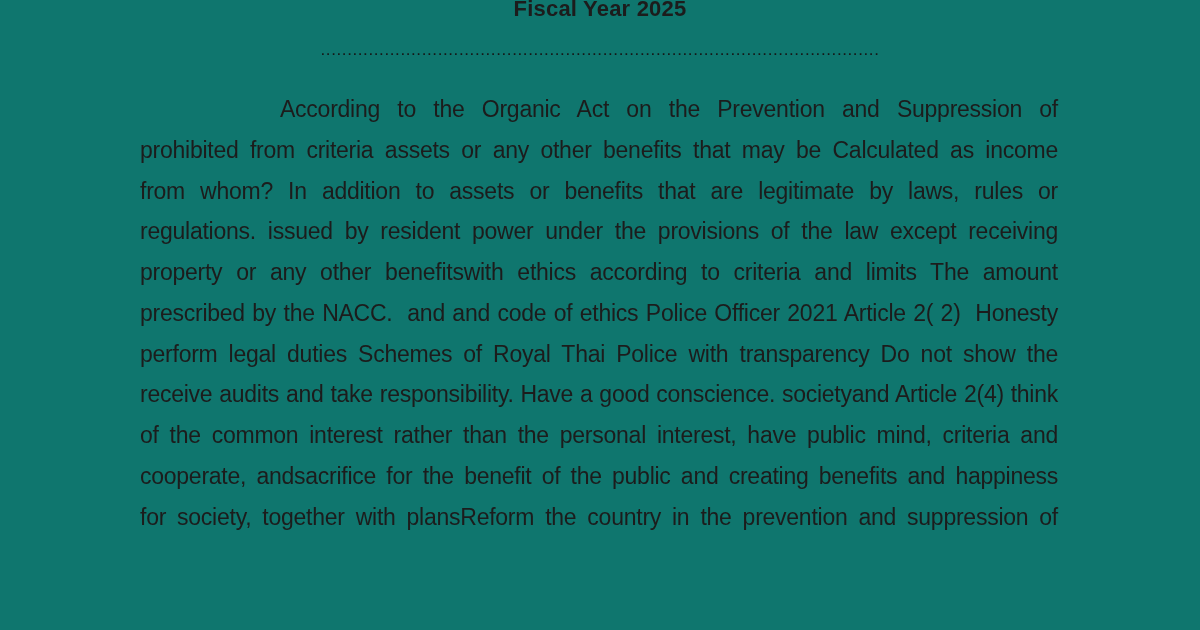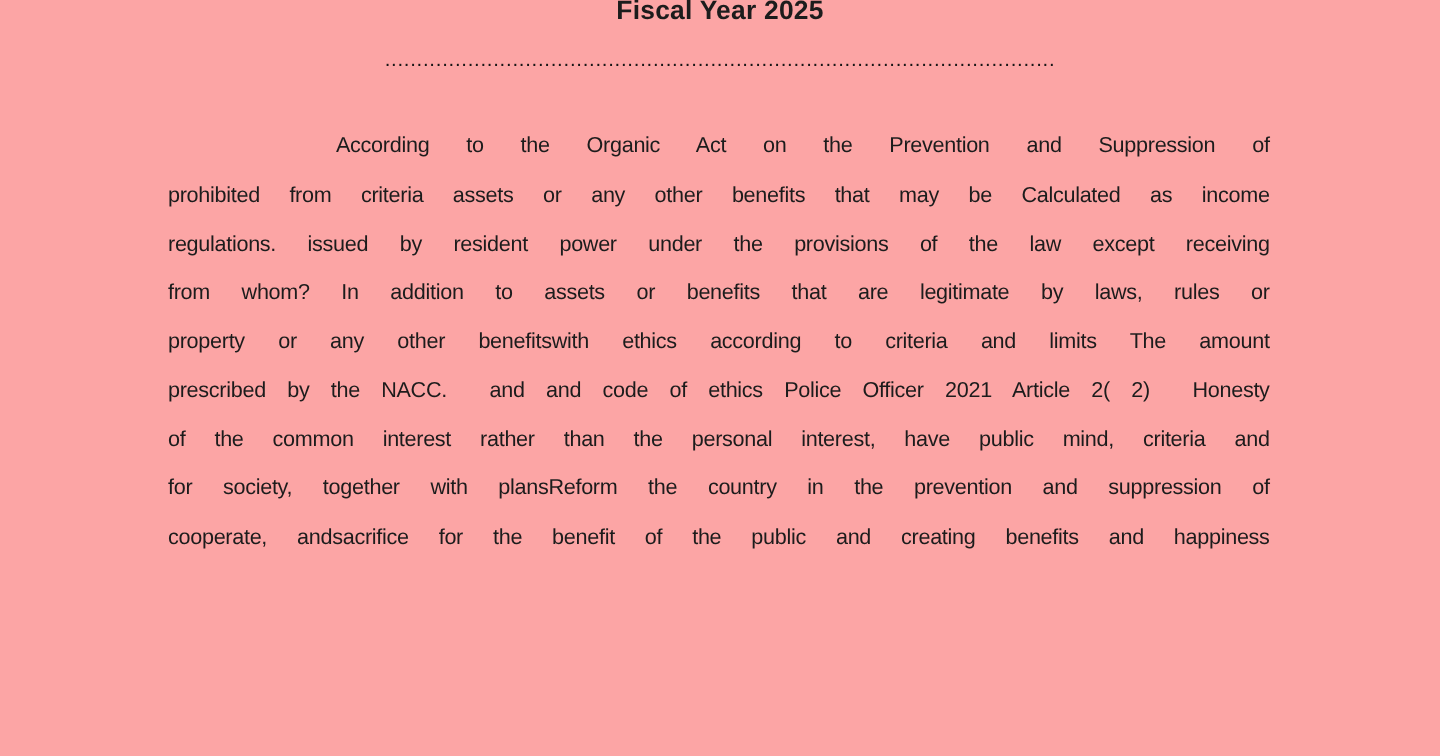--- a/index.html
+++ b/index.html
@@ -7,21 +7,21 @@
   body {
     font-family: "Liberation Sans", sans-serif;
     background: #ffffff;
     color: #1c1c1c;
     overflow: hidden;
   }
   .page {
     position: relative;
     width: 1200px;
     height: 630px;
-    background: #fca5a5;
+    background: #0f766e;
     overflow: hidden;
   }
   .doc-title {
     position: absolute;
     top: -3px;
     left: 0;
     right: 0;
     text-align: center;
     font-size: 22px;
     line-height: 24px;
@@ -34,24 +34,24 @@
     left: 0;
     right: 0;
     text-align: center;
     font-size: 17px;
     line-height: 20px;
     letter-spacing: 0.6px;
     color: #161616;
   }
   .paragraph {
     position: absolute;
-    top: 101px;
+    top: 89px;
     left: 140px;
     right: 142px;
-    font-size: 18px;
+    font-size: 23px;
     line-height: 40.75px;
     letter-spacing: -0.25px;
   }
   .line {
     text-align: justify;
     text-align-last: justify;
     white-space: pre-wrap;
   }
   .line.indent {
     text-indent: 140px;
@@ -62,22 +62,24 @@
 
 <div class="page">
 
   <div class="doc-title">Fiscal Year 2025</div>
 
   <div class="dotted-divider">.........................................................................................................</div>
 
   <div class="paragraph">
     <div class="line indent">According to the Organic Act on the Prevention and Suppression of</div>
     <div class="line">prohibited from criteria assets or any other benefits that may be Calculated as income</div>
+    <div class="line">from whom? In addition to assets or benefits that are legitimate by laws, rules or</div>
     <div class="line">regulations. issued by resident power under the provisions of the law except receiving</div>
-    <div class="line">from whom? In addition to assets or benefits that are legitimate by laws, rules or</div>
     <div class="line">property or any other benefitswith ethics according to criteria and limits The amount</div>
     <div class="line">prescribed by the NACC.&nbsp; and and code of ethics Police Officer 2021 Article 2( 2)&nbsp; Honesty</div>
+    <div class="line">perform legal duties Schemes of Royal Thai Police with transparency Do not show the</div>
+    <div class="line">receive audits and take responsibility. Have a good conscience. societyand Article 2(4) think</div>
     <div class="line">of the common interest rather than the personal interest, have public mind, criteria and</div>
+    <div class="line">cooperate, andsacrifice for the benefit of the public and creating benefits and happiness</div>
     <div class="line">for society, together with plansReform the country in the prevention and suppression of</div>
-    <div class="line">cooperate, andsacrifice for the benefit of the public and creating benefits and happiness</div>
   </div>
 
 </div>
 
 </body></html>

